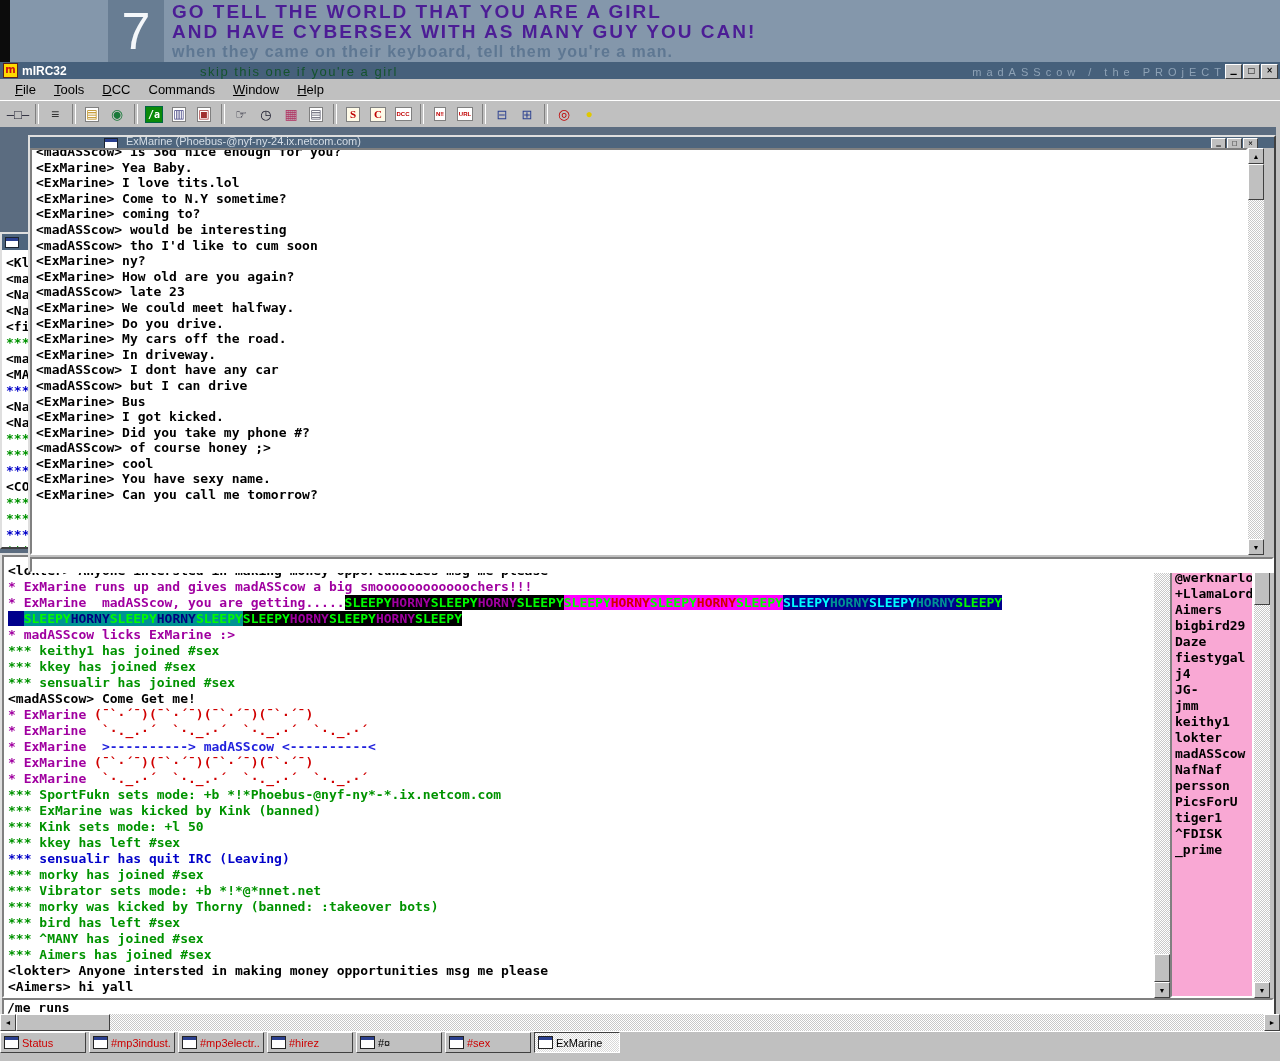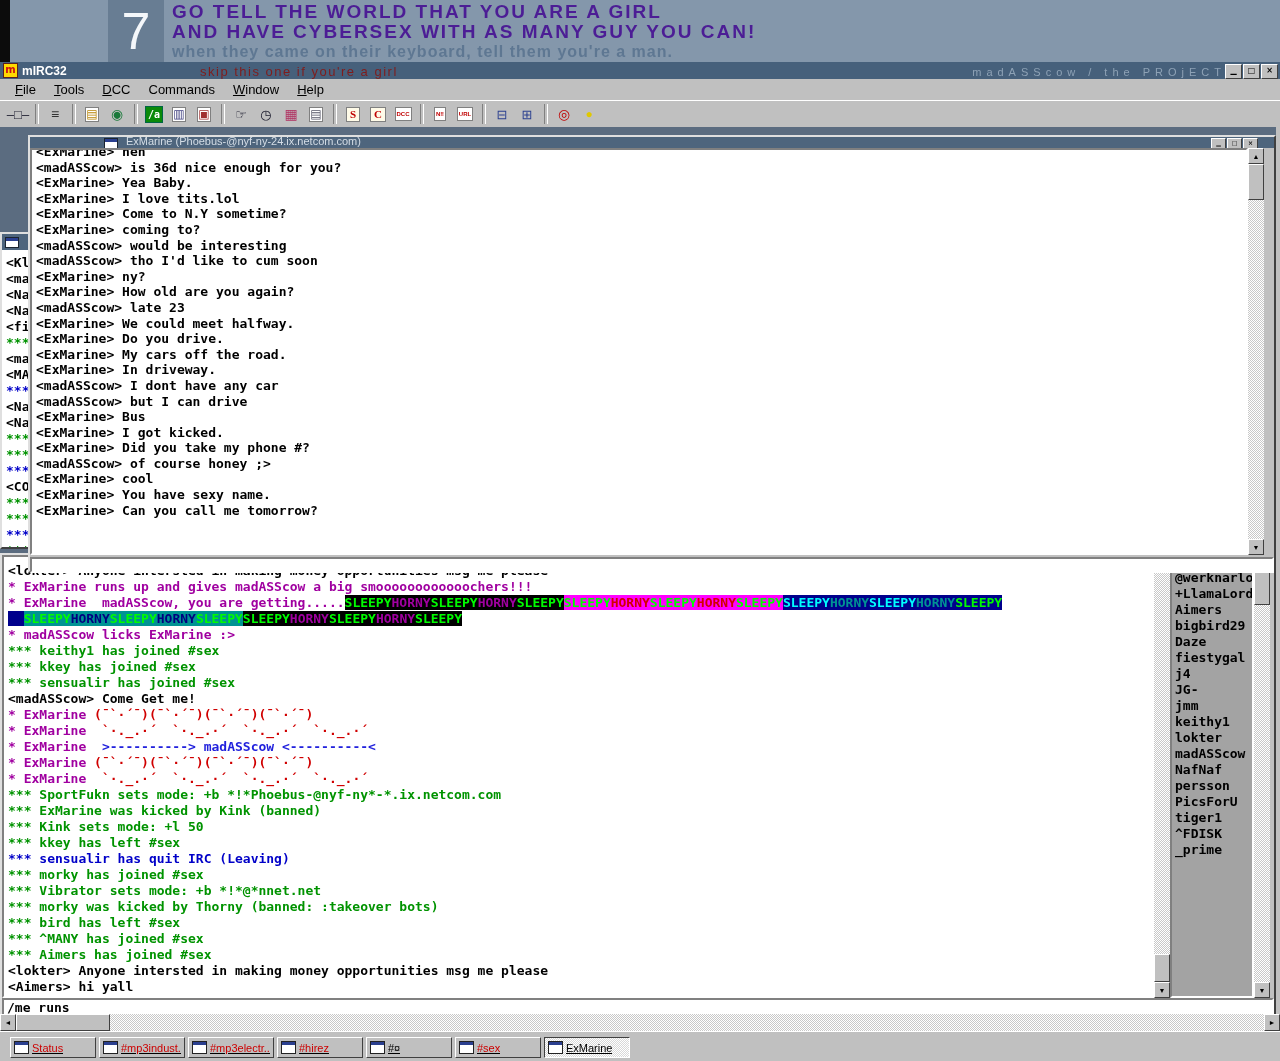--- a/index.html
+++ b/index.html
@@ -16,21 +16,21 @@
   .banner-seven span{font-size:52px;line-height:60px;color:#f4f7fa;font-weight:400;}
   .banner-text{left:172px;top:2px;white-space:nowrap;}
   .bl1{font-weight:700;font-size:19px;line-height:20px;letter-spacing:2px;color:#4c1d95;}
   .bl3{font-weight:700;font-size:16px;line-height:19px;letter-spacing:1px;color:#5e7792;}
 
   
   .titlebar{left:0;top:62px;width:1280px;height:17px;background:#46607b;display:flex;align-items:center;}
   .mirc-ico{width:13px;height:13px;margin-left:3px;background:#ffd900;border:1px solid #5a2020;
             color:#cc1111;font:700 10px/12px "DejaVu Sans",sans-serif;text-align:center;}
   .tb-appname{color:#fff;font-weight:700;font-size:12px;margin-left:4px;}
-  .tb-center{position:absolute;left:200px;top:64px;color:#7f1d1d;font-size:13px;letter-spacing:1.5px;}
+  .tb-center{position:absolute;left:200px;top:64px;color:#14532d;font-size:13px;letter-spacing:1.5px;}
   .tb-right{position:absolute;right:54px;top:66px;color:#8ea2b6;font-size:11px;letter-spacing:5px;white-space:nowrap;}
   .tb-btns{position:absolute;right:2px;top:64px;display:flex;}
   .tb-btn{width:15px;height:13px;background:#c0c0c0;border:1px solid;border-color:#fff #404040 #404040 #fff;
           font:700 8px/11px "DejaVu Sans",sans-serif;text-align:center;color:#000;margin-left:1px;}
 
   
   .menubar{left:0;top:79px;width:1280px;height:21px;background:#c0c0c0;display:flex;align-items:center;padding-left:6px;box-sizing:border-box;}
   .menu-item{font-size:13px;color:#000;padding:2px 9px;}
   .menu-item .acc{text-decoration:underline;}
 
@@ -69,21 +69,21 @@
   .strip-body{position:absolute;left:0;top:16px;right:0;bottom:0;background:#fff;overflow:hidden;
               padding:5px 0 0 4px;line-height:16px;}
 
   
   .chan-window{left:0;top:426px;width:1276px;height:465px;background:#c0c0c0;
                border:2px solid;border-color:#dfdfdf #404040 #404040 #dfdfdf;box-sizing:border-box;}
   .chan-text{position:absolute;left:0;top:0;width:1152px;height:443px;background:#fff;box-sizing:border-box;
              border:2px solid;border-color:#808080 #fff #fff #808080;overflow:hidden;
              padding:6px 0 0 4px;line-height:16px;}
   .chan-vscroll{position:absolute;left:1152px;top:0;width:16px;height:443px;}
-  .nicklist{position:absolute;left:1168px;top:0;width:84px;height:443px;background:#a3a3a3;box-sizing:border-box;
+  .nicklist{position:absolute;left:1168px;top:0;width:84px;height:443px;background:#f9a8d4;box-sizing:border-box;
             border:2px solid;border-color:#808080 #fff #fff #808080;overflow:hidden;padding:13px 0 0 3px;}
   .nick{line-height:16px;color:#000;white-space:pre;}
   .nick-vscroll{position:absolute;left:1252px;top:0;width:16px;height:443px;}
   .chan-input{position:absolute;left:0;top:443px;width:1272px;height:18px;background:#fff;box-sizing:border-box;
               border:2px solid;border-color:#808080 #fff #fff #808080;line-height:14px;padding:1px 0 0 3px;overflow:hidden;}
 
   
   .query-window{left:28px;top:0px;width:1248px;height:438px;background:#c0c0c0;
                 border:2px solid;border-color:#dfdfdf #404040 #404040 #dfdfdf;box-sizing:border-box;}
   .q-titlebar{position:absolute;left:0;top:0;width:1244px;height:11px;overflow:hidden;}
@@ -114,21 +114,21 @@
         font-size:7px;color:#000;}
   .sbtn{width:16px;height:16px;}
 
   
   .hscroll{left:0;top:1014px;width:1280px;height:17px;}
   .hbtn{width:16px;height:17px;position:absolute;}
   .hthumb{position:absolute;left:16px;top:0;width:94px;height:17px;}
 
   
   .switchbar{left:0;top:1031px;width:1280px;height:27px;background:#c0c0c0;border-top:1px solid #fff;
-             display:flex;align-items:flex-end;padding-left:10px;box-sizing:border-box;text-decoration:underline;}
+             display:flex;align-items:flex-start;padding-left:0;box-sizing:border-box;}
   .swb{width:86px;height:21px;margin-right:3px;background:#c0c0c0;border:1px solid;border-color:#fff #404040 #404040 #fff;
        display:flex;align-items:center;padding:0 3px;box-sizing:border-box;font-family:"Liberation Sans",sans-serif;}
   .swi{width:13px;height:11px;background:linear-gradient(#2a3f8f 0 3px,#fff 3px);border:1px solid #222;
        margin-right:3px;flex:none;}
   .swl{font-size:11px;color:#000;white-space:nowrap;overflow:hidden;}
   .sw-unread .swl{color:#cc0000;}
   .sw-active{border-color:#404040 #fff #fff #404040;background:repeating-conic-gradient(#ffffff 0% 25%,#d8d8d8 0% 50%) 0 0/2px 2px;}
   .bottom-strip{left:0;top:1058px;width:1280px;height:3px;background:#c0c0c0;}
 </style>
 </head>
@@ -363,21 +363,20 @@
         <span class="mini-icon q-mini"></span>
         <span class="q-title">ExMarine (Phoebus-@nyf-ny-24.ix.netcom.com)</span>
         <span class="q-btns">
           <span class="q-btn">▁</span>
           <span class="q-btn">□</span>
           <span class="q-btn">×</span>
         </span>
       </div>
       <div class="q-text chatfont">
         <div class="q-lines">
-            <div class="cline"><span class="c-k">&lt;ExMarine&gt; heh</span></div>
             <div class="cline"><span class="c-k">&lt;madASScow&gt; is 36d nice enough for you?</span></div>
             <div class="cline"><span class="c-k">&lt;ExMarine&gt; Yea Baby.</span></div>
             <div class="cline"><span class="c-k">&lt;ExMarine&gt; I love tits.lol</span></div>
             <div class="cline"><span class="c-k">&lt;ExMarine&gt; Come to N.Y sometime?</span></div>
             <div class="cline"><span class="c-k">&lt;ExMarine&gt; coming to?</span></div>
             <div class="cline"><span class="c-k">&lt;madASScow&gt; would be interesting</span></div>
             <div class="cline"><span class="c-k">&lt;madASScow&gt; tho I'd like to cum soon</span></div>
             <div class="cline"><span class="c-k">&lt;ExMarine&gt; ny?</span></div>
             <div class="cline"><span class="c-k">&lt;ExMarine&gt; How old are you again?</span></div>
             <div class="cline"><span class="c-k">&lt;madASScow&gt; late 23</span></div>

